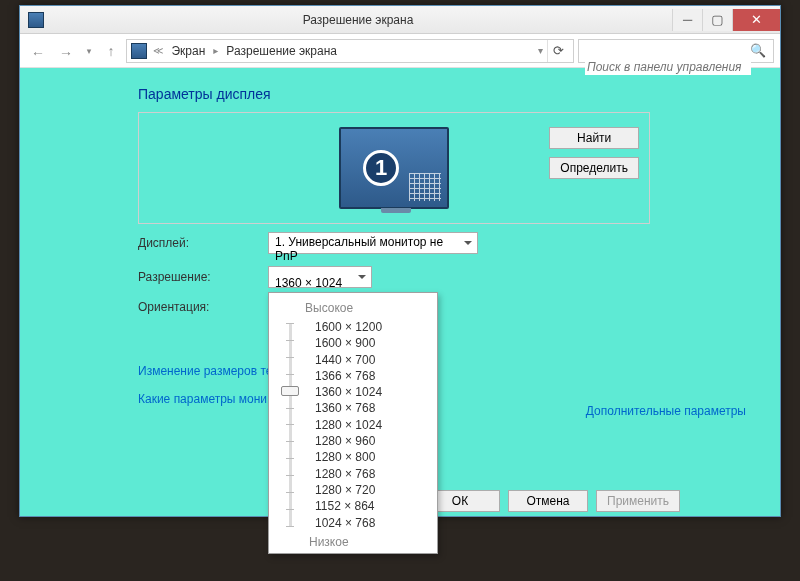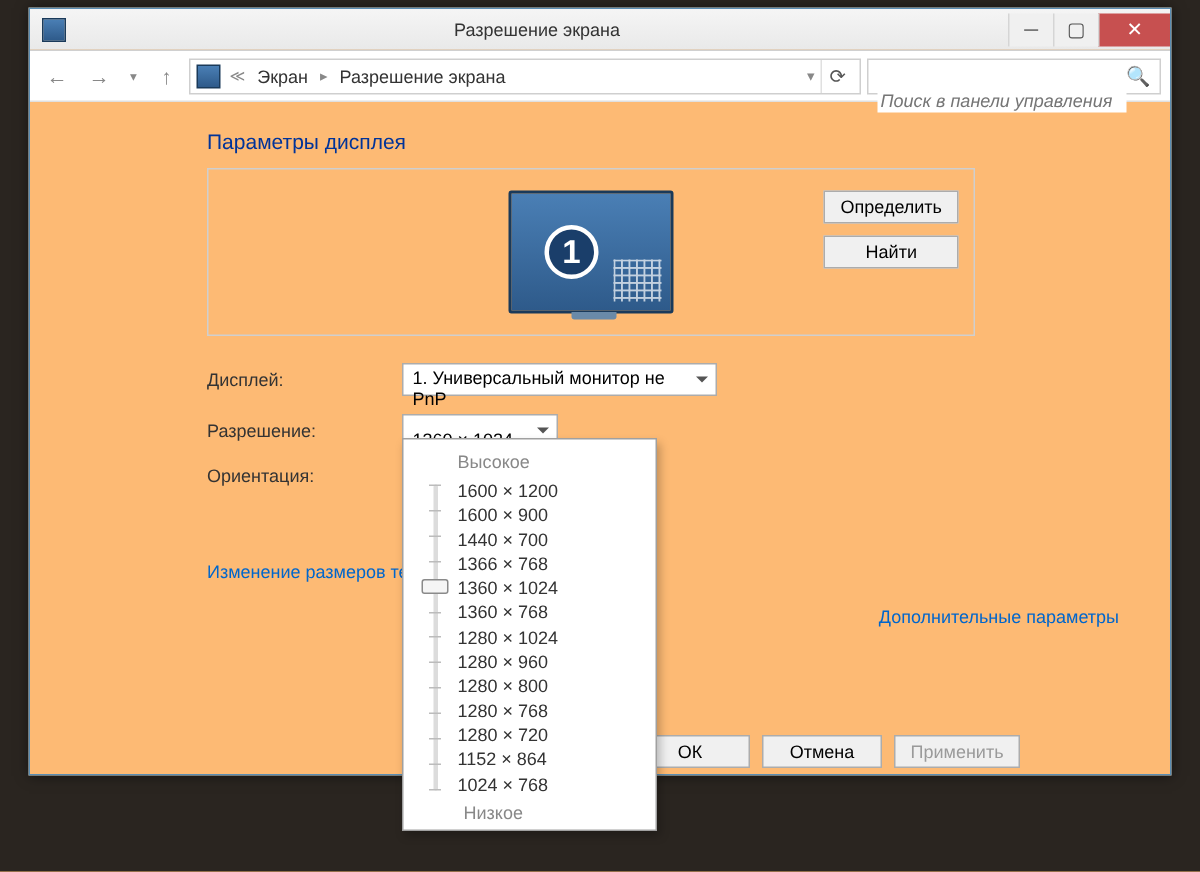--- a/index.html
+++ b/index.html
@@ -12,21 +12,21 @@
     height: 581px;
     overflow: hidden;
     position: relative;
   }
   .window {
     position: absolute;
     left: 19px;
     top: 5px;
     width: 762px;
     height: 512px;
-    background: #fdba74;
+    background: #5eead4;
     border: 1px solid #5a8db3;
     box-shadow: 0 0 8px rgba(0,0,0,0.5);
   }
   .titlebar {
     height: 28px;
     background: linear-gradient(#f5f5f5, #e9e9e9);
     display: flex;
     align-items: center;
     border-bottom: 1px solid #d0d0d0;
   }
@@ -189,21 +189,21 @@
     min-width: 80px;
     height: 22px;
     background: #f0f0f0;
     border: 1px solid #acacac;
     font-size: 12px;
     font-family: inherit;
     padding: 0 10px;
   }
   .std-btn:disabled { color: #9a9a9a; }
 
-  .form-rows { margin-top: 18px; }
+  .form-rows { margin-top: 8px; }
   .form-row {
     display: flex;
     align-items: center;
     margin-bottom: 12px;
   }
   .form-label {
     width: 130px;
     color: #333;
   }
   .combo {
@@ -261,20 +261,21 @@
     background: #fff;
     border: 1px solid #a0a0a0;
     box-shadow: 2px 3px 6px rgba(0,0,0,0.25);
     z-index: 50;
     padding: 6px 8px;
   }
   .dd-label-top { color: #888; font-size: 12px; margin: 2px 0 4px 28px; }
   .dd-label-bot { color: #888; font-size: 12px; margin: 4px 0 0 32px; }
   .dd-body {
     display: flex;
+    gap: 10px;
   }
   .dd-track {
     position: relative;
     width: 26px;
     height: 212px;
     display: flex;
     flex-direction: column;
     align-items: center;
     justify-content: space-between;
     padding: 4px 0;
@@ -351,22 +352,22 @@
   <div class="content">
 
     <div class="section-title">Параметры дисплея</div>
 
     <div class="monitor-panel">
       <div class="monitor-preview">
         <div class="monitor-num">1</div>
         <div class="monitor-grid"></div>
       </div>
       <div class="panel-btns">
+        <button class="std-btn">Найти</button>
         <button class="std-btn">Определить</button>
-        <button class="std-btn">Найти</button>
       </div>
     </div>
 
     <div class="form-rows">
       <div class="form-row">
         <div class="form-label">Дисплей:</div>
         <div class="combo display">
           <span>1. Универсальный монитор не PnP</span>
         </div>
       </div>
@@ -378,20 +379,21 @@
       </div>
       <div class="form-row">
         <div class="form-label">Ориентация:</div>
       </div>
     </div>
 
     <div class="advanced-link">Дополнительные параметры</div>
 
     <div class="links">
       <div class="link">Изменение размеров те</div>
+      <div class="link">Какие параметры мони</div>
     </div>
 
     <div class="bottom-btns">
       <button class="std-btn">ОК</button>
       <button class="std-btn">Отмена</button>
       <button class="std-btn" disabled="">Применить</button>
     </div>
 
   </div>
 

